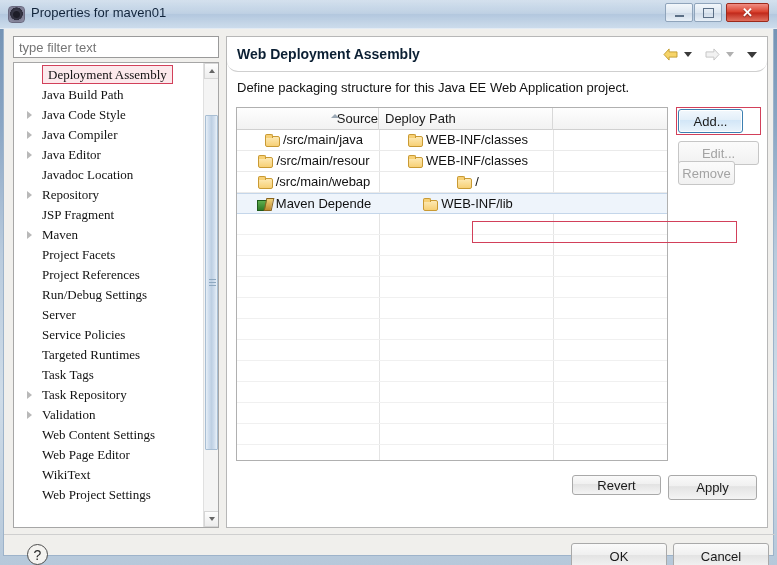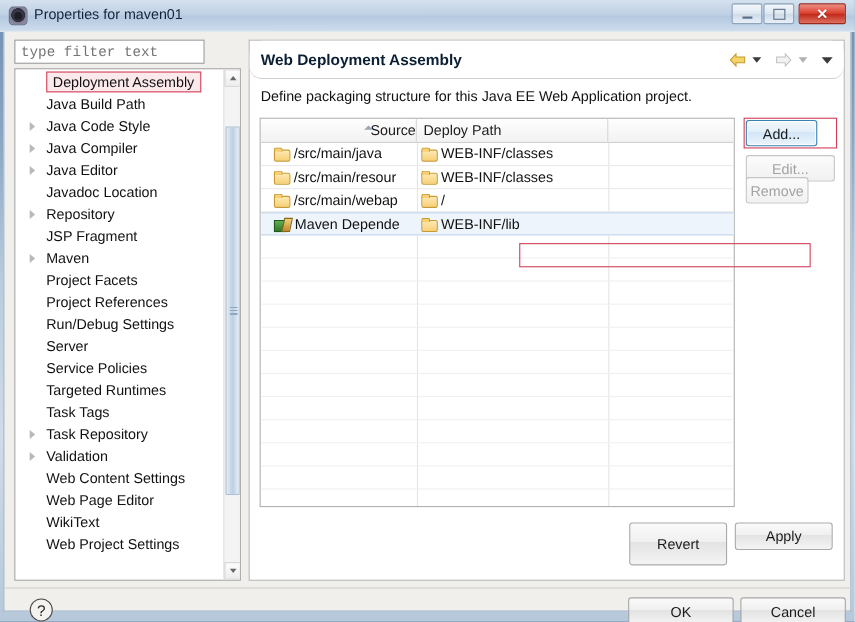--- a/index.html
+++ b/index.html
@@ -63,31 +63,31 @@
   #client {
     position: absolute; left: 3px; top: 29px; width: 771px; height: 527px;
     background: #f0efec;
     border-left: 1px solid #9db3ca;
     border-right: 1px solid #9db3ca;
     border-bottom: 1px solid #9db3ca;
   }
 
   
   #filter-input {
-    position: absolute; left: 9px; top: 7px; width: 173px; height: 22px;
+    position: absolute; left: 9px; top: 7px; width: 206px; height: 22px;
     border: 1px solid #9a9a9a; background: #fff;
-    font-family: Liberation Mono, monospace; font-size: 13px;
+    font-family: Liberation Sans, sans-serif; font-size: 13px;
     color: #6d6d6d; padding: 0 5px; line-height: 20px;
   }
   #tree {
     position: absolute; left: 9px; top: 33px; width: 206px; height: 466px;
     background: #fff; border: 1px solid #a6a6a6;
     overflow: hidden;
   }
-  #tree-list { position: absolute; left:0; top:0; right:15px; top:2px; }
+  #tree-list { position: absolute; left:0; top:0; right:15px; top:2px;font-family:Liberation Serif, serif; }
   .tree-item {
     position: relative; height: 20px; line-height: 20px;
     font-size: 13px; color: #111; white-space: nowrap;
     padding-left: 28px; cursor: default;
   }
   .tree-item .arrow {
     position: absolute; left: 13px; top: 6px;
     width: 0; height: 0;
     border-left: 5px solid #b9b9b9;
     border-top: 4px solid transparent;
@@ -196,21 +196,21 @@
     border-bottom: 1px solid #f0f0f0;
   }
   .row.filled { border-bottom: 1px solid #eaeaea; }
   .row.selected {
     background: #eef4fb;
     border-top: 1px solid #c4d6ea;
     border-bottom: 1px solid #c4d6ea;
   }
   .cell {
     position: absolute; top: 0; height: 21px; line-height: 20px;
-    font-size: 13px; color: #111; white-space: nowrap; overflow: hidden;
+    font-size: 13px; color: #111; white-space: nowrap; overflow: hidden; text-align: center;
   }
   .cell.c0 { left: 0; width: 142px; padding-left: 12px; }
   .cell.c1 { left: 142px; width: 174px; padding-left: 4px; }
   .cell.c2 { left: 316px; width: 116px; }
   .vline { position:absolute; top:0; bottom:0; width:1px; background:#e4e4e4; }
   #vline-1 { left: 142px; }
   #vline-2 { left: 316px; }
 
   .ficon {
     display: inline-block; position: relative;
@@ -263,21 +263,21 @@
     background: linear-gradient(180deg,#f2f8fd 0%,#e3eff9 44%,#d2e6f7 46%,#eaf4fc 100%);
     box-shadow: inset 0 0 0 1px #ffffff;
   }
   #btn-add-annot {
     position: absolute; left: 449px; top: 70px; width: 85px; height: 28px;
     border: 1px solid #d2405a; pointer-events:none;
   }
   #btn-edit   { left: 451px; top: 104px; width: 81px; height: 24px; }
   #btn-remove { left: 451px; top: 124px; width: 57px; height: 24px; }
 
-  #btn-revert { left: 345px; top: 438px; width: 89px; height: 39px; }
+  #btn-revert { left: 345px; top: 438px; width: 89px; height: 20px; }
   #btn-apply  { left: 441px; top: 438px; width: 89px; height: 25px; }
 
   
   #sep {
     position: absolute; left: 0; top: 505px; width: 771px; height: 1px;
     background: #cfcfcf;
   }
   #help-icon {
     position: absolute; left: 23px; top: 515px; width: 21px; height: 21px;
     border: 1px solid #4d4d4d; border-radius: 50%;

